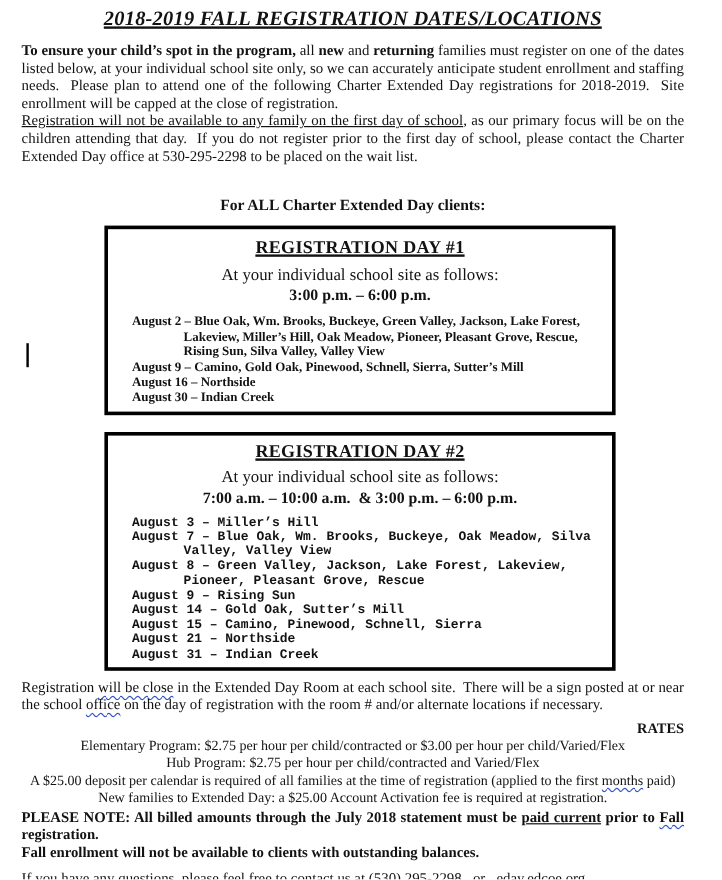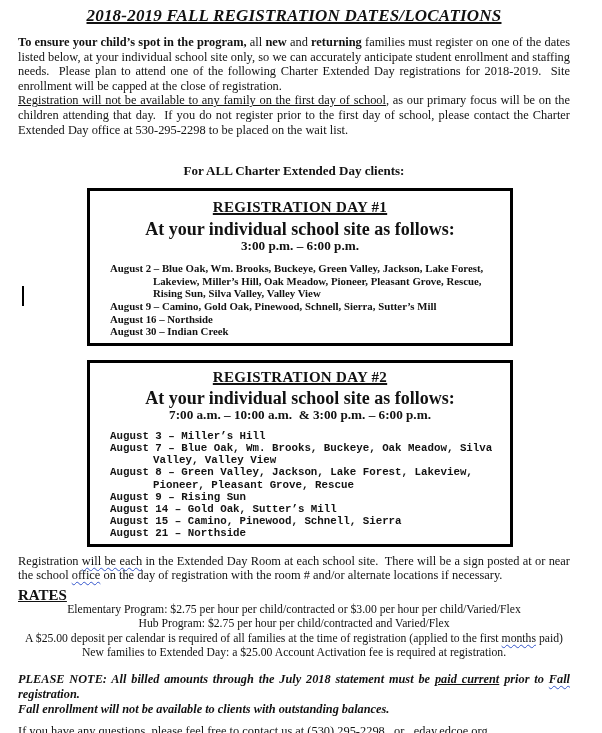--- a/index.html
+++ b/index.html
@@ -59,22 +59,22 @@
 
   .db-heading {
     text-align: center; font-weight: bold;
     font-size: 15px; line-height: 18px;
     text-decoration: underline;
     text-decoration-thickness: 1.5px;
     letter-spacing: 0.3px;
   }
   .db-sub {
     margin-top: 5px;
-    text-align: center; font-weight: bold;
-    font-size: 18px; line-height: 17px;
+    text-align: center; font-weight: normal;
+    font-size: 14px; line-height: 17px;
   }
   .daybox--2 .db-sub { margin-top: 4px; }
   .db-times {
     text-align: center; font-weight: bold;
     font-size: 13.2px; line-height: 15px;
     white-space: pre-wrap;
   }
   .db-sched {
     margin-top: 9px;
     font-weight: bold;
@@ -84,33 +84,32 @@
   .db-sched .row {
     margin-left: 4px;
     padding-left: 43px;
     text-indent: -43px;
   }
 
   .p-location { margin-top: 7px; }
 
   .rates-heading {
     margin-top: 5px;
-    text-align: left; font-weight: bold;
-    font-size: 15px; line-height: 15px;
-    text-decoration: underline;
+    text-align: right; font-weight: bold;
+    font-size: 12px; line-height: 15px;
   }
   .rates-line {
     text-align: center;
     font-size: 11.7px; line-height: 14.4px;
     white-space: pre-wrap;
   }
 
   .note {
-    margin-top: 12px;
-    font-weight: bold; font-style: italic;
+    margin-top: 1px;
+    font-weight: bold; 
     font-size: 12.3px; line-height: 14.8px;
     text-align: justify;
     white-space: pre-wrap;
   }
 
   .contact {
     margin-top: 7px;
     font-size: 12.4px; line-height: 15px;
     white-space: pre-wrap;
   }
@@ -153,24 +152,25 @@
     <div class="db-sub">At your individual school site as follows:</div>
     <div class="db-times">7:00 a.m. – 10:00 a.m.  &amp; 3:00 p.m. – 6:00 p.m.</div>
     <div class="db-sched">
       <div class="row">August 3 – Miller’s Hill</div>
       <div class="row">August 7 – Blue Oak, Wm. Brooks, Buckeye, Oak Meadow, Silva Valley, Valley View</div>
       <div class="row">August 8 – Green Valley, Jackson, Lake Forest, Lakeview, Pioneer, Pleasant Grove, Rescue</div>
       <div class="row">August 9 – Rising Sun</div>
       <div class="row">August 14 – Gold Oak, Sutter’s Mill</div>
       <div class="row">August 15 – Camino, Pinewood, Schnell, Sierra</div>
       <div class="row">August 21 – Northside</div>
+      <div class="row">August 31 – Indian Creek</div>
     </div>
   </div>
 
-  <div class="body-par p-location"><span>Registration </span><span class="wavy-blue">will be each</span><span> in the Extended Day Room at each school site.  There will be a sign posted at or near the school </span><span class="wavy-blue">office</span><span> on the day of registration with the room # and/or alternate locations if necessary.</span></div>
+  <div class="body-par p-location"><span>Registration </span><span class="wavy-blue">will be close</span><span> in the Extended Day Room at each school site.  There will be a sign posted at or near the school </span><span class="wavy-blue">office</span><span> on the day of registration with the room # and/or alternate locations if necessary.</span></div>
 
   <div class="rates-heading">RATES</div>
   <div class="rates-line">Elementary Program: $2.75 per hour per child/contracted or $3.00 per hour per child/Varied/Flex</div>
   <div class="rates-line">Hub Program: $2.75 per hour per child/contracted and Varied/Flex</div>
   <div class="rates-line"><span>A $25.00 deposit per calendar is required of all families at the time of registration (applied to the first </span><span class="wavy-blue">months</span><span> paid)</span></div>
   <div class="rates-line">New families to Extended Day: a $25.00 Account Activation fee is required at registration.</div>
 
   <div class="note"><span>PLEASE NOTE:</span><span> All billed amounts through the July 2018 statement must be </span><span class="u">paid current</span><span> prior to </span><span class="wavy-blue">Fall</span><span> registration.</span><div>Fall enrollment will not be available to clients with outstanding balances.</div></div>
 
   <div class="contact"><span>If you have any questions, please feel free to contact us at (530) 295-2298   or   </span><span class="link">eday.edcoe.org</span></div>

